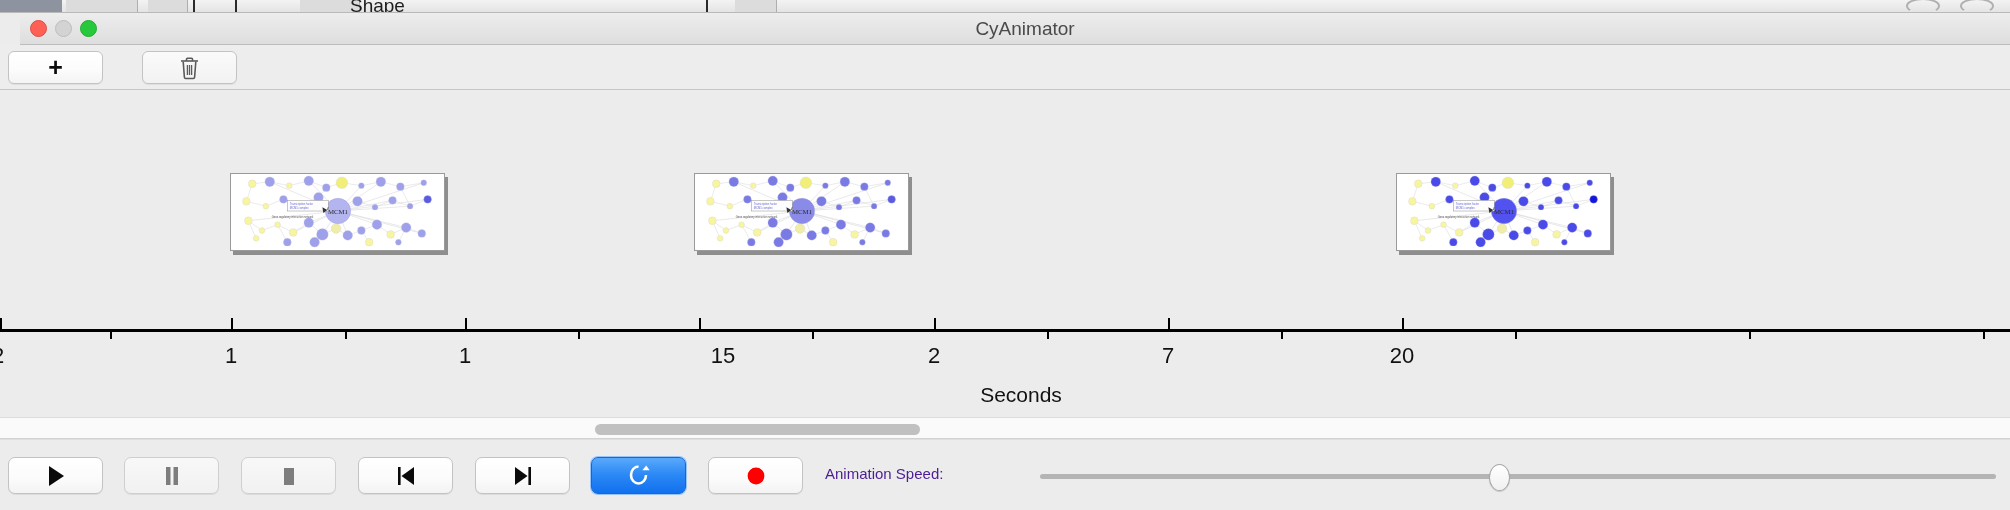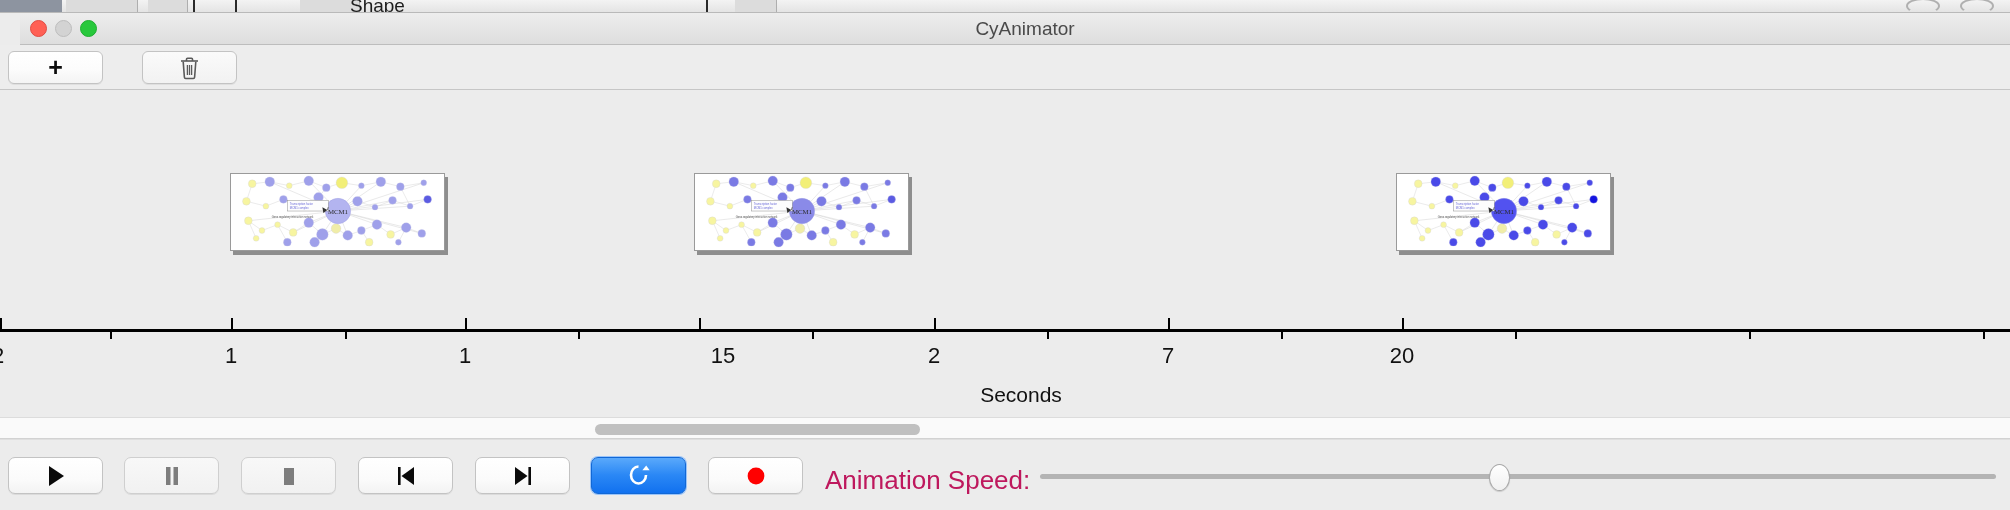--- a/index.html
+++ b/index.html
@@ -138,21 +138,21 @@
   .cbtn.dim {
     background: linear-gradient(to bottom, #f8f8f8 0%, #f1f1f1 100%);
     border-color: #cfcfcf;
   }
   .cbtn.active {
     background: linear-gradient(to bottom, #5aa9fb 0%, #2b88f5 48%, #1171ef 100%);
     border: 1px solid #1168d6;
     box-shadow: 0 0 0 1px rgba(120,180,255,0.7);
   }
   .speed-label {
-    position: absolute; top: 25px; font-size: 26px; color: #be185d;
+    position: absolute; top: 25px; font-size: 15px; color: #4c1d95;
   }
   .slider-track {
     position: absolute; top: 34px; height: 5px;
     background: #b4b4b4; border-radius: 3px;
   }
   .slider-thumb {
     position: absolute; top: 24px; width: 21px; height: 27px;
     background: linear-gradient(to bottom, #ffffff, #f0f0f0);
     border: 1px solid #a8a8a8; border-radius: 11px/14px;
     box-shadow: 0 1px 1px rgba(0,0,0,0.15);

